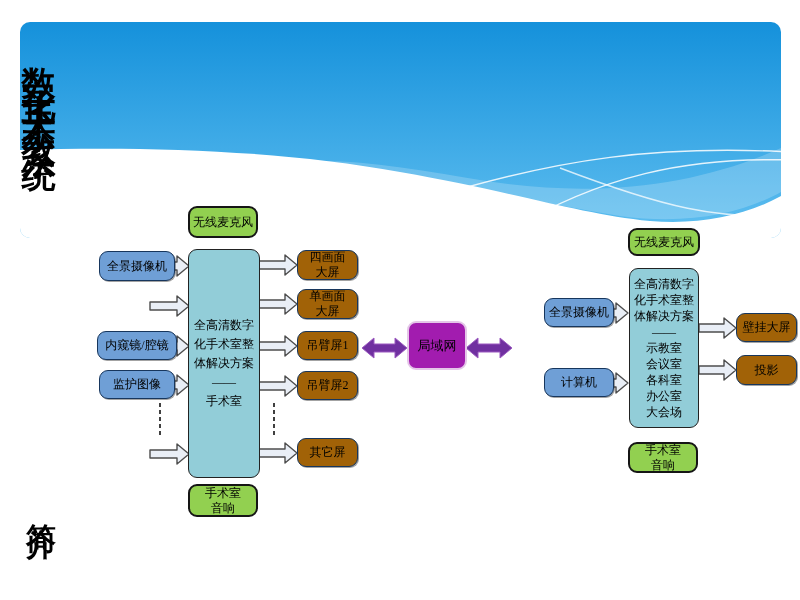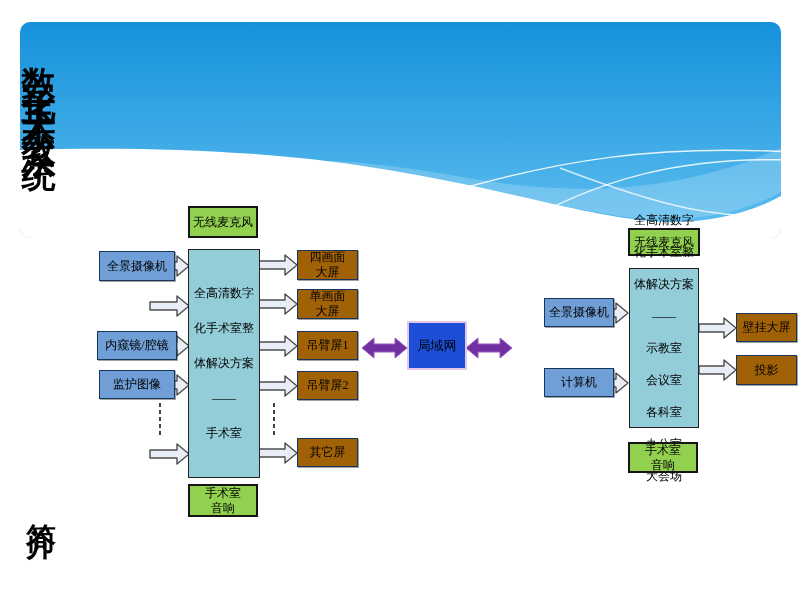--- a/index.html
+++ b/index.html
@@ -5,27 +5,27 @@
   html,body{margin:0;padding:0;background:#fff;}
   .slide{position:relative;width:800px;height:600px;background:#ffffff;overflow:hidden;
          font-family:"Liberation Serif","DejaVu Serif",serif;}
   .banner{position:absolute;left:0;top:0;}
   .v-title{position:absolute;left:21px;top:40px;writing-mode:vertical-rl;text-orientation:upright;
            font-size:34px;font-weight:bold;letter-spacing:11px;color:#000;line-height:1;}
   .v-sub{position:absolute;left:26px;top:500px;writing-mode:vertical-rl;text-orientation:upright;
          font-size:30px;font-weight:bold;letter-spacing:6px;color:#000;line-height:1;}
   .overlay{position:absolute;left:0;top:0;pointer-events:none;}
   .box{position:absolute;box-sizing:border-box;display:flex;flex-direction:column;align-items:center;
-       justify-content:center;text-align:center;color:#000;font-size:12px;line-height:15px;}
+       justify-content:center;text-align:center;color:#000;font-size:12px;line-height:15px;border-radius:9px;}
   .src{background:#6f9fd6;border:1.5px solid #17365d;box-shadow:1px 1px 0 rgba(50,50,50,.45);margin-left:25px;}
-  .sol{background:#92cdd8;border:1.5px solid #222;line-height:19px;gap:16px;}
+  .sol{background:#92cdd8;border:1.5px solid #222;line-height:19px;}
   .sol-r{line-height:16px;}
   .scr{background:#a16207;border:1.5px solid #17365d;box-shadow:1px 1px 0 rgba(50,50,50,.45);}
   .grn{background:#92d050;border:2px solid #151515;}
-  .lan{background:#1d4ed8;border:2px solid #e4c6e8;font-size:13px;}
+  .lan{background:#a21caf;border:2px solid #e4c6e8;font-size:13px;}
   .ln{display:block;width:100%;}
 </style>
 </head>
 <body>
 
 <div class="slide">
 
   <svg class="banner" width="800" height="248" viewBox="0 0 800 248">
     <defs>
       <linearGradient id="bg" x1="0" y1="0" x2="0" y2="1">

